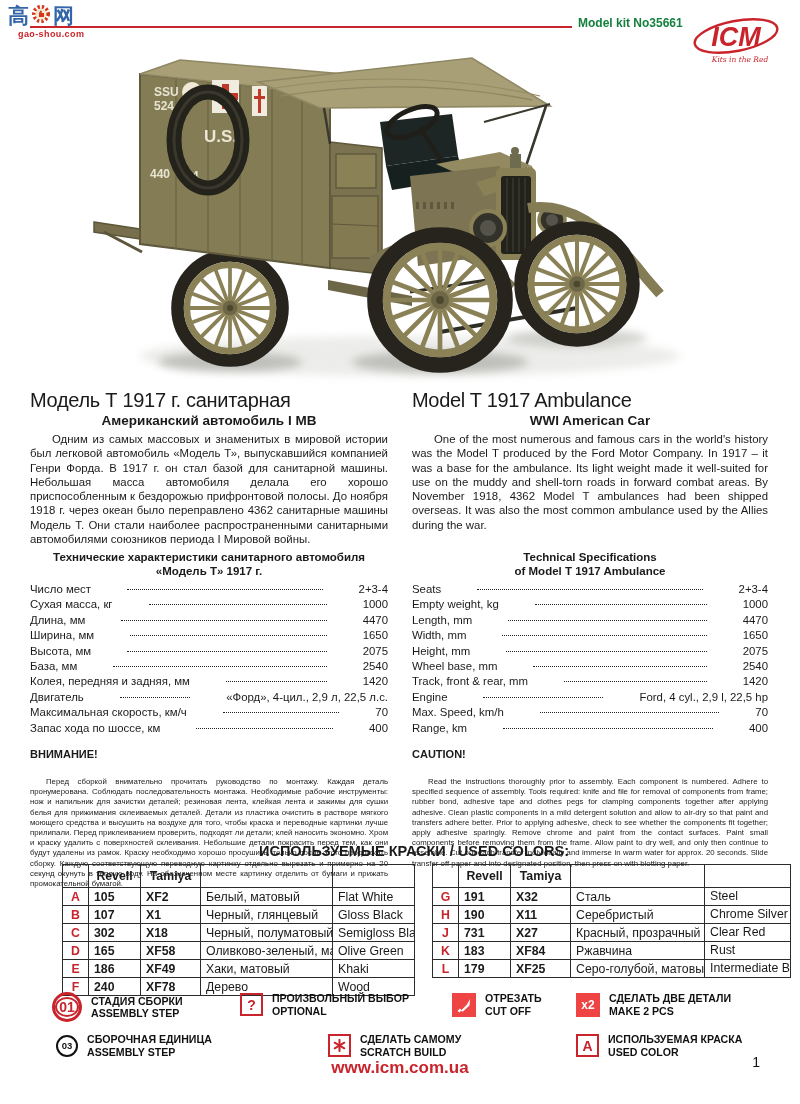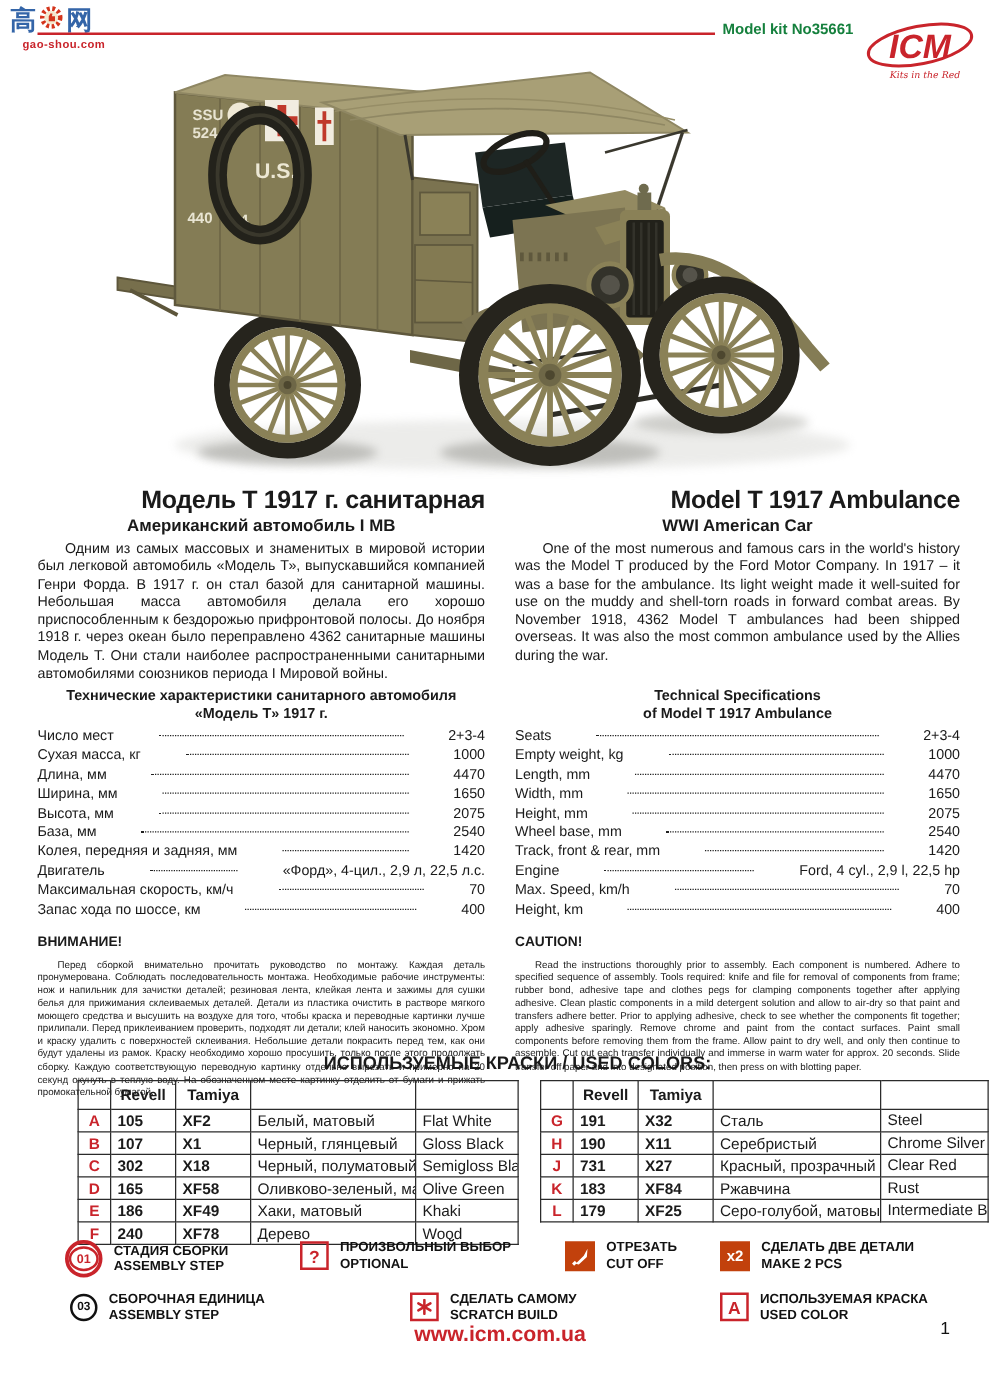--- a/index.html
+++ b/index.html
@@ -15,30 +15,30 @@
   .wm-cn{font-size:21px;font-weight:bold;color:#3465a8;line-height:22px;}
   .wm-domain{font-size:9px;font-weight:bold;color:#c9242b;letter-spacing:.4px;margin-top:1px;padding-left:10px;}
 
   
   .vehicle{position:absolute;left:80px;top:56px;width:640px;height:334px;}
 
   
   .col{position:absolute;top:388px;width:358px;}
   .col-ru{left:30px;}
   .col-en{left:412px;width:356px;}
-  .col h1{margin:0;font-size:20px;line-height:24px;font-weight:700;text-align:right;letter-spacing:-.3px;}
+  .col h1{margin:0;font-size:20px;line-height:24px;font-weight:400;text-align:left;letter-spacing:-.3px;}
   .col h2{margin:0 0 3px 0;font-size:13.5px;line-height:17px;font-weight:800;text-align:center;}
   .col .lead{margin:0;font-size:11.4px;line-height:14.3px;text-align:justify;text-indent:22px;height:116px;overflow:hidden;}
   .spec-title{margin:2px 0 3px 0;font-size:11.5px;line-height:14px;font-weight:800;text-align:center;height:29px;}
   .spec-row{display:flex;align-items:baseline;font-size:11.4px;line-height:15.4px;height:15.4px;gap:33px;}
   .spec-label{white-space:nowrap;}
   .spec-dots{flex:1;border-bottom:1.4px dotted #222;margin:0 3px;transform:translateY(-3px);min-width:8px;}
   .spec-value{white-space:nowrap;}
   .note{margin-top:12px;}
-  .note-h{font-size:11px;font-weight:800;line-height:13px;margin-bottom:6px;}
+  .note-h{font-size:11px;font-weight:800;line-height:13px;margin-bottom:16px;}
   .note-b{font-size:7.8px;line-height:10.2px;text-align:justify;text-indent:16px;color:#222;}
 
   
   .colors-title{position:absolute;left:14px;top:843px;width:100%;text-align:center;
                 font-size:14.5px;font-weight:800;}
   table.paints{position:absolute;top:864px;border-collapse:collapse;table-layout:fixed;margin-left:24px;}
   table.paints.left{left:38px;width:352px;}
   table.paints.right{left:408px;width:358px;}
   table.paints td,table.paints th{border:1.6px solid #2b2b2b;padding:0 5px;font-size:12.3px;
                 vertical-align:middle;overflow:hidden;white-space:nowrap;}
@@ -48,27 +48,27 @@
   td.num{font-weight:800;}
   td.wrap{white-space:normal;line-height:13px;}
 
   
   .legend-item{position:absolute;display:flex;align-items:center;gap:9px;}
   .legend-label{font-size:10.6px;font-weight:800;line-height:12.5px;color:#111;}
   .ic-circle2{width:30px;height:30px;border:3px solid #c9242b;border-radius:50%;
               display:flex;align-items:center;justify-content:center;box-sizing:border-box;}
   .ic-circle2 .inner{width:44px;height:20px;border:2px solid #c9242b;border-radius:50%;
               display:flex;align-items:center;justify-content:center;
-              font-size:10px;font-weight:800;color:#c9242b;box-sizing:border-box;}
+              font-size:14px;font-weight:800;color:#c9242b;box-sizing:border-box;}
   .ic-circle1{width:22px;height:22px;border:2px solid #111;border-radius:50%;
               display:flex;align-items:center;justify-content:center;
               font-size:9.5px;font-weight:800;color:#111;box-sizing:border-box;}
   .ic-sq-o{width:23px;height:23px;border:2.6px solid #c9242b;display:flex;align-items:center;
            justify-content:center;font-size:14px;font-weight:800;color:#c9242b;box-sizing:border-box;}
-  .ic-sq-f{width:24px;height:24px;background:#c2410c;display:flex;align-items:center;
+  .ic-sq-f{width:24px;height:24px;background:#ef4444;display:flex;align-items:center;
            justify-content:center;font-size:12px;font-weight:800;color:#fff;box-sizing:border-box;}
 
   
   .site{position:absolute;left:0;top:1058px;width:100%;text-align:center;
         font-size:17px;font-weight:800;color:#c9242b;}
   .pageno{position:absolute;right:40px;top:1054px;font-size:14px;color:#111;}
 </style>
 </head>
 <body>
 
@@ -358,21 +358,21 @@
           <span class="spec-value">Ford, 4 cyl., 2,9 l, 22,5 hp</span>
         </div>
 
         <div class="spec-row">
           <span class="spec-label">Max. Speed, km/h</span>
           <span class="spec-dots"></span>
           <span class="spec-value">70</span>
         </div>
 
         <div class="spec-row">
-          <span class="spec-label">Height, km</span>
+          <span class="spec-label">Range, km</span>
           <span class="spec-dots"></span>
           <span class="spec-value">400</span>
         </div>
       </div>
     <div class="note">
       <div class="note-h">CAUTION!</div>
       <div class="note-b">Read the instructions thoroughly prior to assembly. Each component is numbered. Adhere to specified sequence of assembly. Tools required: knife and file for removal of components from frame; rubber bond, adhesive tape and clothes pegs for clamping components together after applying adhesive. Clean plastic components in a mild detergent solution and allow to air-dry so that paint and transfers adhere better. Prior to applying adhesive, check to see whether the components fit together; apply adhesive sparingly. Remove chrome and paint from the contact surfaces. Paint small components before removing them from the frame. Allow paint to dry well, and only then continue to assemble. Cut out each transfer individually and immerse in warm water for approx. 20 seconds. Slide transfer off paper and into designated position, then press on with blotting paper.</div>
     </div>
   </div>
 

